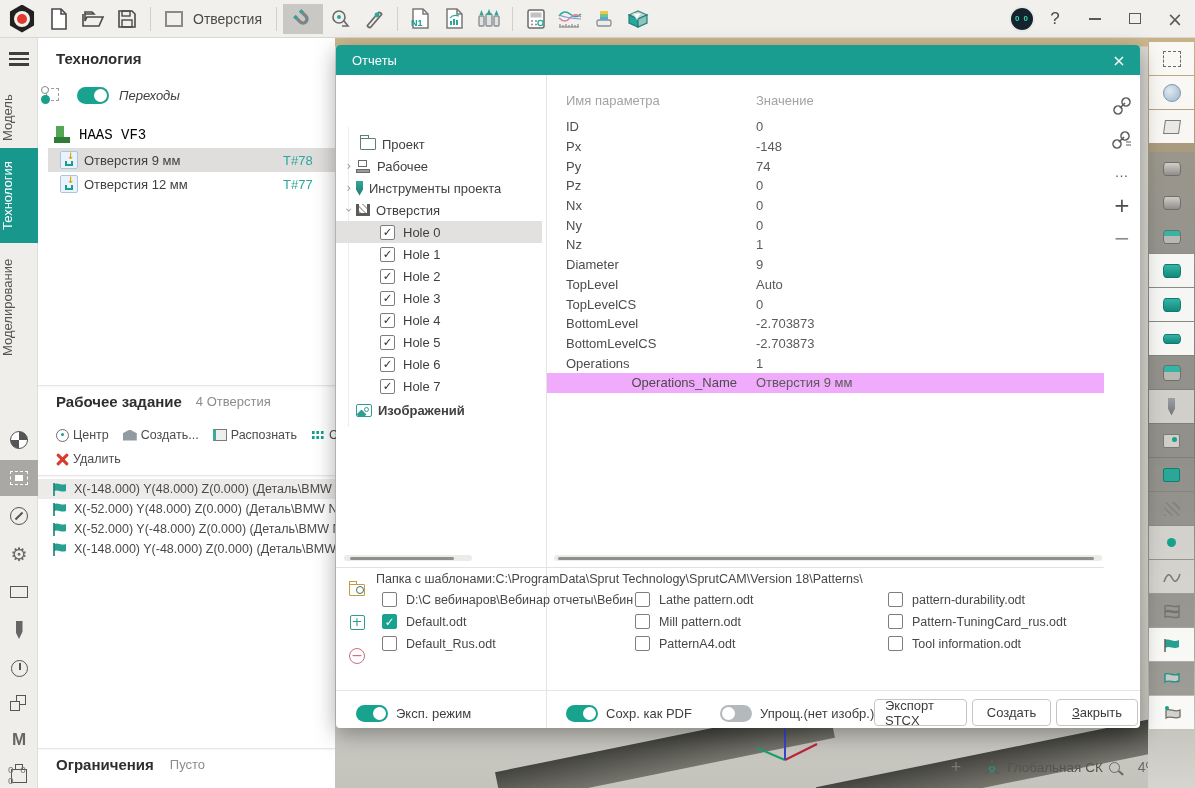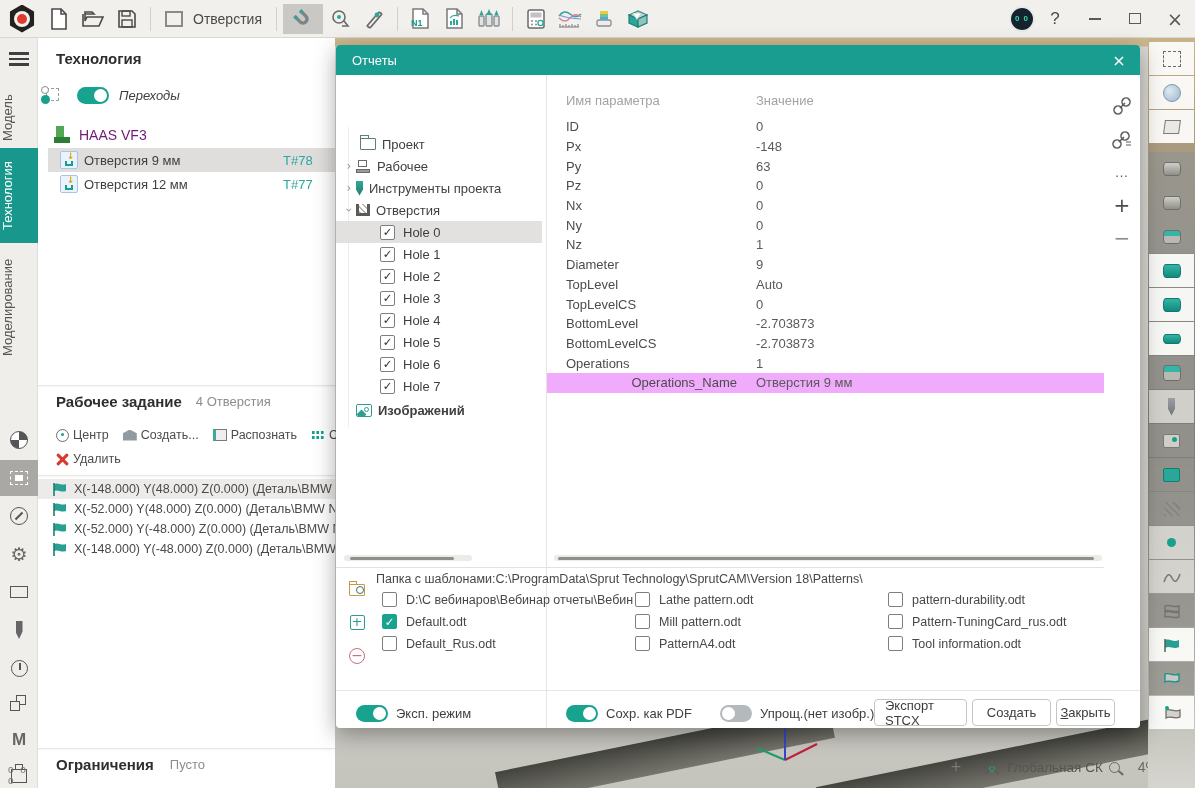--- a/index.html
+++ b/index.html
@@ -418,21 +418,21 @@
       </span>
     <span class="tgl on" style="margin-left:18px;"></span>
     <span style="margin-left:10px; color:#3f3f3f;">Переходы</span>
   </div>
 
   <div class="row-abs" style="left:16px; top:88px;">
     <span class="haas-icon">
         <span class="col"></span>
         <span class="base"></span>
       </span>
-    <span style="margin-left:8px; font-size:14px; color:#701a75;">HAAS VF3</span>
+    <span style="margin-left:8px; font-size:14px; color:#000000;font-family:Liberation Mono, monospace;">HAAS VF3</span>
   </div>
 
   <div class="op-row sel" style="top:110px;">
     <span class="op-icon">
         <span class="ar glyph">↓</span>
         <span class="u"></span>
       </span>
     <span class="op-name">Отверстия 9 мм</span>
     <span class="op-tool">T#78</span>
     <span class="op-extra">9</span>
@@ -707,21 +707,21 @@
       <div class="prow">
           <span class="pn">ID</span>
           <span class="pv">0</span>
         </div>
       <div class="prow">
           <span class="pn">Px</span>
           <span class="pv">-148</span>
         </div>
       <div class="prow">
           <span class="pn">Py</span>
-          <span class="pv">63</span>
+          <span class="pv">74</span>
         </div>
       <div class="prow">
           <span class="pn">Pz</span>
           <span class="pv">0</span>
         </div>
       <div class="prow">
           <span class="pn">Nx</span>
           <span class="pv">0</span>
         </div>
       <div class="prow">
@@ -858,17 +858,17 @@
     <div class="btoggle" style="left:384px;">
         <span class="tgl off"></span>
         <span>Упрощ.(нет изобр.)</span>
       </div>
     <div class="btn" style="left:538px; width:93px;">
         <span>Экспорт STCX</span>
       </div>
     <div class="btn" style="left:636px; width:79px;">
         <span>Создать</span>
       </div>
-    <div class="btn uline" style="left:720px; width:59px;">
+    <div class="btn uline" style="left:720px; width:82px;">
         <span>Закрыть</span>
       </div>
   </div>
 </div>
 
 </body></html>

